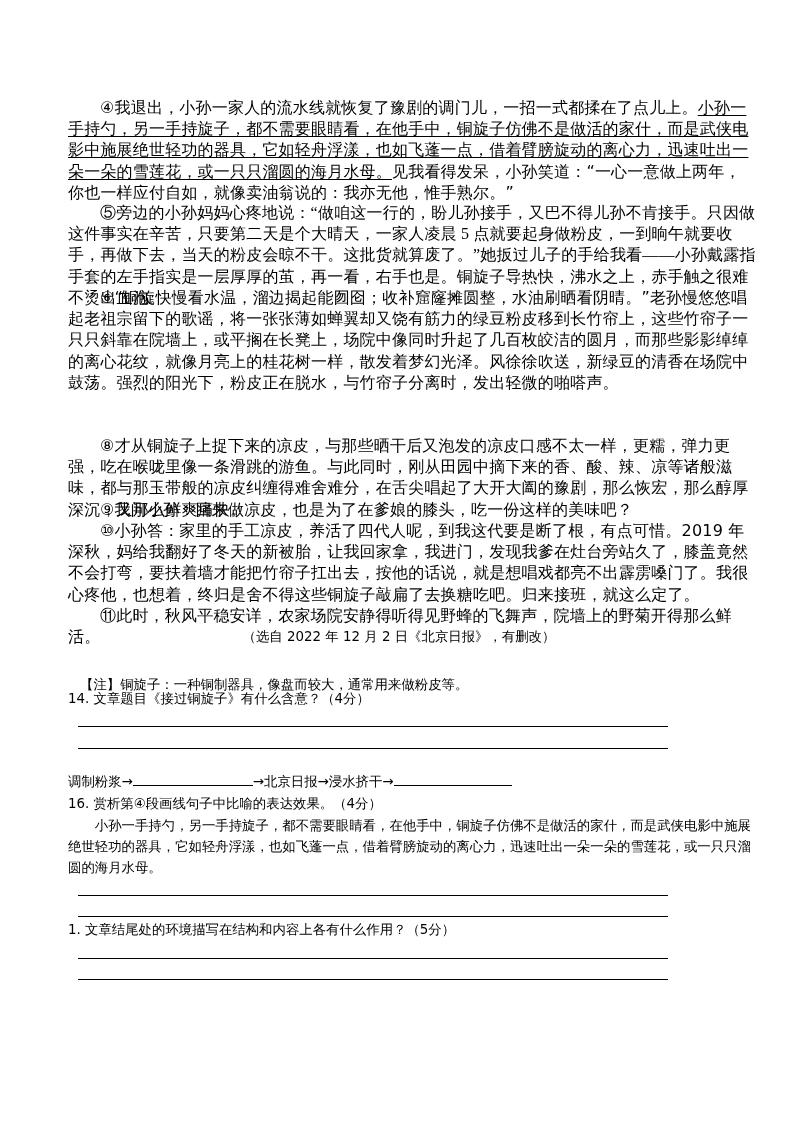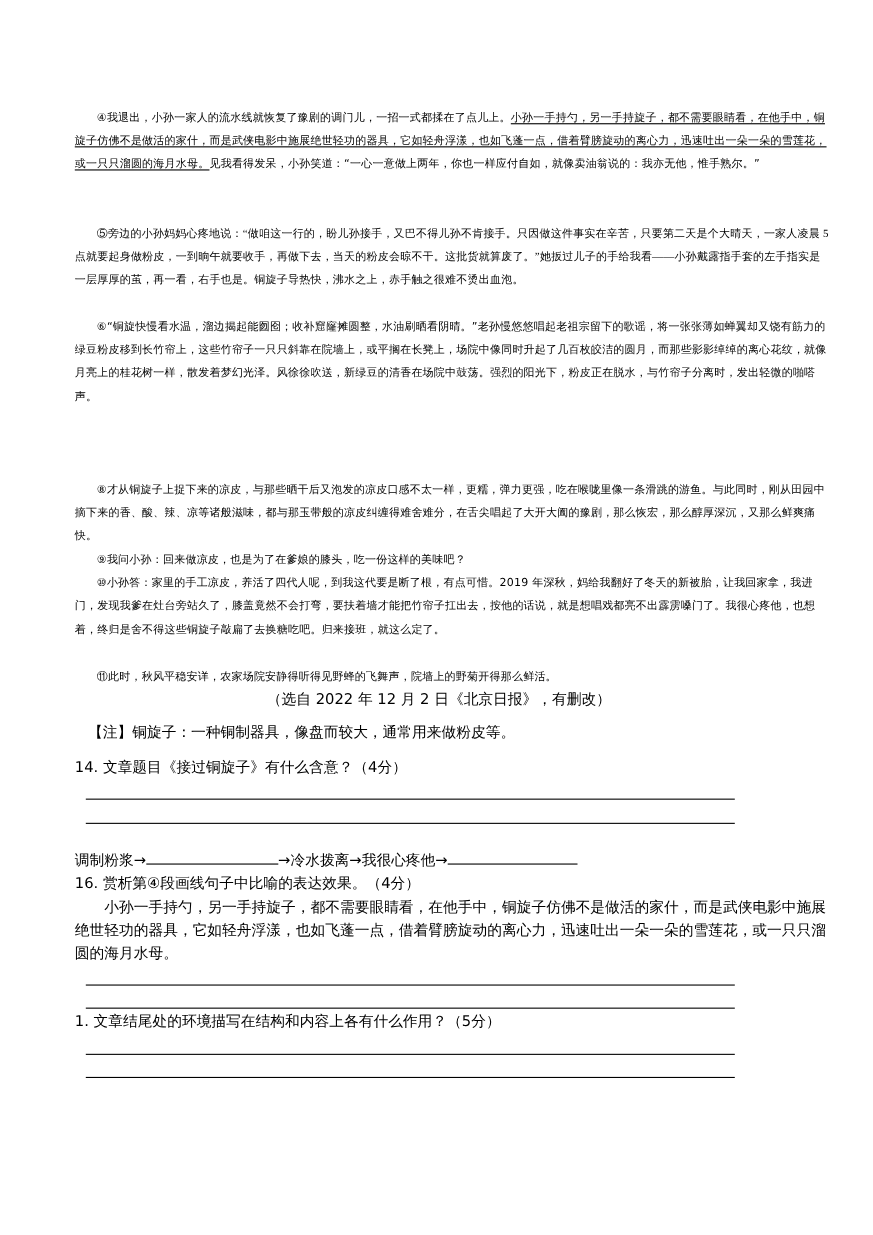--- a/index.html
+++ b/index.html
@@ -1,23 +1,23 @@
 <!DOCTYPE html>
 <html><head>
 <meta charset="utf-8">
 <style>
   html, body { margin: 0; padding: 0; background: #ffffff; }
   body { width: 794px; height: 1123px; position: relative; overflow: hidden;
          font-family: "DejaVu Sans", "Liberation Sans", sans-serif; color: #000; }
   .page { position: absolute; left: 0; top: 0; width: 794px; height: 1123px; }
-  .para { position: absolute; left: 68px; width: 688px; font-size: 10px; line-height: 21.2px;
+  .para { position: absolute; left: 68px; width: 688px; font-size: 16px; line-height: 21.2px;
           text-indent: 2em; letter-spacing: 0.2px; }
   .para .u { text-decoration: underline; text-underline-offset: 2px; }
   .source { position: absolute; left: 68px; width: 662px; top: 626px; font-size: 13.4px; line-height: 21px; text-align: center; }
-  .note { position: absolute; left: 80px; top: 656px; font-size: 13.4px; line-height: 21px; text-align: right; }
+  .note { position: absolute; left: 80px; top: 674px; font-size: 13.4px; line-height: 21px; text-align: right; }
   .q { position: absolute; left: 68px; font-size: 13.4px; line-height: 21px; }
   .qtext { position: absolute; left: 68px; width: 688px; font-size: 13.4px; line-height: 21.2px; text-indent: 2em; }
   .line { position: absolute; left: 78px; width: 590px; height: 0; border-top: 1px solid #000; }
   .fill-row { position: absolute; left: 68px; top: 771px; font-size: 13.4px; line-height: 21px; white-space: nowrap; }
   .blank { display: inline-block; border-bottom: 1px solid #000; height: 14px; vertical-align: baseline; }
 </style>
 </head>
 <body>
 
 <div class="page">
@@ -41,21 +41,21 @@
 
   <div class="source">（选自 2022 年 12 月 2 日《北京日报》，有删改）</div>
 
   <div class="note">【注】铜旋子：一种铜制器具，像盘而较大，通常用来做粉皮等。</div>
 
   <div class="q" style="top:688px;">14. 文章题目《接过铜旋子》有什么含意？（4分）</div>
   <div class="line" style="top:726px;"></div>
   <div class="line" style="top:748px;"></div>
 
   <div class="fill-row">
-    <span>调制粉浆→</span><span class="blank" style="width:120px;"></span><span>→冷水拨离→我很心疼他→</span><span class="blank" style="width:118px;"></span>
+    <span>调制粉浆→</span><span class="blank" style="width:120px;"></span><span>→北京日报→浸水挤干→</span><span class="blank" style="width:118px;"></span>
   </div>
 
   <div class="q" style="top:793px;">16. 赏析第④段画线句子中比喻的表达效果。（4分）</div>
   <div class="qtext" style="top:815px;">小孙一手持勺，另一手持旋子，都不需要眼睛看，在他手中，铜旋子仿佛不是做活的家什，而是武侠电影中施展绝世轻功的器具，它如轻舟浮漾，也如飞蓬一点，借着臂膀旋动的离心力，迅速吐出一朵一朵的雪莲花，或一只只溜圆的海月水母。</div>
   <div class="line" style="top:895px;"></div>
   <div class="line" style="top:916px;"></div>
 
   <div class="q" style="top:919px;">1. 文章结尾处的环境描写在结构和内容上各有什么作用？（5分）</div>
   <div class="line" style="top:958px;"></div>
   <div class="line" style="top:979px;"></div>

